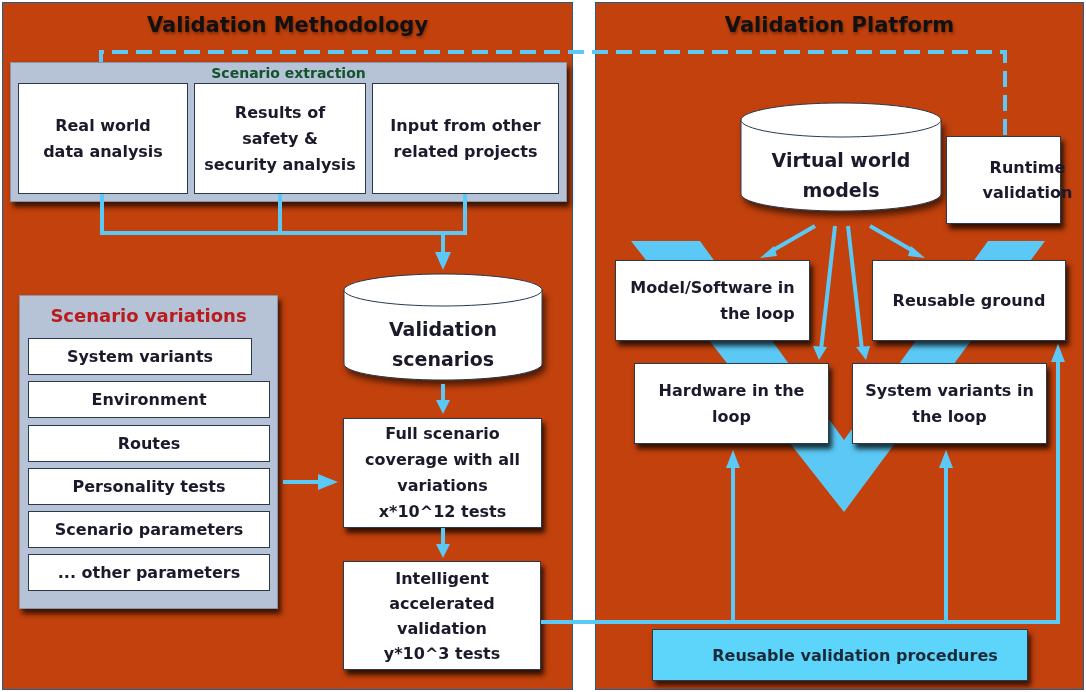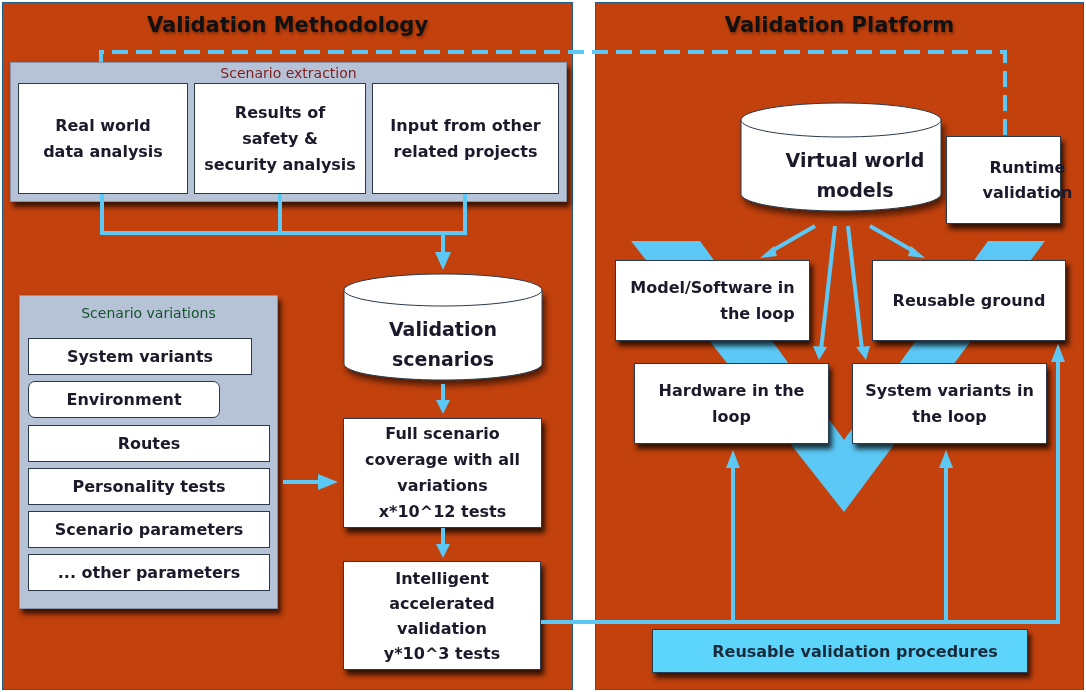--- a/index.html
+++ b/index.html
@@ -7,21 +7,21 @@
            font-family: "DejaVu Sans", sans-serif; color: #1a1a2a; }
     .panel { position: absolute; background: #c2410c; border: 1.5px solid #1f5f8b; box-sizing: border-box; }
     .panel-title { position: absolute; left: 0; right: 0; text-align: center; font-weight: bold;
                    font-size: 21px; color: #111; text-shadow: 1px 2px 3px rgba(0,0,0,0.35); }
     .group { position: absolute; background: #b6c2d6; border: 1px solid #8894a8; box-sizing: border-box;
              box-shadow: 3px 5px 5px rgba(0,0,0,0.7); }
     .box { position: absolute; background: #ffffff; border: 1px solid #2a3a4a; box-sizing: border-box;
            display: flex; align-items: center; justify-content: center; text-align: center;
            font-weight: bold; font-size: 16px; line-height: 26px; color: #1a1a2a; }
     .shadow { box-shadow: 3px 5px 5px rgba(0,0,0,0.75); }
-    .group-title { position: absolute; left: 0; right: 0; text-align: center; font-weight: normal; color: #7f1d1d; }
+    .group-title { position: absolute; left: 0; right: 0; text-align: center; font-weight: bold; color: #14532d; }
     .cyl { position: absolute; }
     .cyl-text { position: absolute; left: 0; right: 0; text-align: center; font-weight: bold; font-size: 19px;
                 line-height: 30px; color: #1a1a2a; }
     .reuse { position: absolute; background: #5dd5fb; border: 1px solid #2a3a4a; box-sizing: border-box;
              box-shadow: 3px 5px 5px rgba(0,0,0,0.7); display: flex; align-items: center; justify-content: center;
              font-weight: bold; font-size: 16px; color: #1a2a3a; }
     svg.overlay { position: absolute; left: 0; top: 0; pointer-events: none; }
     .txt { white-space: pre-line; }
   </style>
 </head>
@@ -47,24 +47,24 @@
 </div>
 <div class="box txt" style="left:18px; top:83px; width:170px; height:111px;">Real world
 data analysis</div>
 <div class="box txt" style="left:194px; top:83px; width:172px; height:111px;">Results of
 safety &amp;
 security analysis</div>
 <div class="box txt" style="left:372px; top:83px; width:187px; height:111px;">Input from other
 related projects</div>
 
 <div class="group" style="left:19px; top:295px; width:259px; height:314px;">
-  <div class="group-title" style="top:9px; font-size:14px; font-weight:normal; color:#14532d;">Scenario variations</div>
+  <div class="group-title" style="top:9px; font-size:18px; font-weight:bold; color:#b91c1c;">Scenario variations</div>
 </div>
 <div class="box" style="left:28px; top:338px; width:224px; height:37px;">System variants</div>
-<div class="box" style="left:28px; top:381px; width:192px; height:37px;border-radius:7px;">Environment</div>
+<div class="box" style="left:28px; top:381px; width:242px; height:37px;">Environment</div>
 <div class="box" style="left:28px; top:425px; width:242px; height:37px;">Routes</div>
 <div class="box" style="left:28px; top:468px; width:242px; height:37px;">Personality tests</div>
 <div class="box" style="left:28px; top:511px; width:242px; height:37px;">Scenario parameters</div>
 <div class="box" style="left:28px; top:554px; width:242px; height:37px;">... other parameters</div>
 
 <div class="cyl" style="left:343px; top:272px; width:200px; height:112px;">
   <svg width="200" height="112" style="position:absolute;left:0;top:0;overflow:visible;">
     <defs>
         <filter id="sh1" x="-10%" y="-10%" width="130%" height="140%">
           <feDropShadow dx="3" dy="5" stdDeviation="3" flood-color="#000" flood-opacity="0.6"></feDropShadow>
@@ -79,21 +79,21 @@
 
 <div class="box shadow txt" style="left:343px; top:418px; width:199px; height:110px; line-height:26px;">Full scenario
 coverage with all
 variations
 x*10^12 tests</div>
 <div class="box shadow txt" style="left:343px; top:561px; width:198px; height:109px; line-height:25px;">Intelligent
 accelerated
 validation
 y*10^3 tests</div>
 
-<div class="cyl" style="left:740px; top:102px; width:202px; height:112px;padding-left:28px;">
+<div class="cyl" style="left:740px; top:102px; width:202px; height:112px;">
   <svg width="202" height="112" style="position:absolute;left:0;top:0;overflow:visible;">
     <defs>
         <filter id="sh2" x="-10%" y="-10%" width="130%" height="140%">
           <feDropShadow dx="3" dy="5" stdDeviation="3" flood-color="#000" flood-opacity="0.6"></feDropShadow>
         </filter>
       </defs>
     <path d="M1,18 L1,92 A100,17 0 0 0 201,92 L201,18" fill="#fff" stroke="#2a3a4a" stroke-width="1" filter="url(#sh2)"></path>
     <ellipse cx="101" cy="18" rx="100" ry="17" fill="#fff" stroke="#2a3a4a" stroke-width="1"></ellipse>
   </svg>
   <div class="cyl-text txt" style="top:43px;">Virtual world
@@ -104,21 +104,21 @@
 validation</div>
 
 <div class="box shadow txt" style="left:615px; top:260px; width:195px; height:81px;text-align:right;">Model/Software in
 the loop</div>
 <div class="box shadow txt" style="left:872px; top:260px; width:194px; height:81px;">Reusable ground</div>
 <div class="box shadow txt" style="left:634px; top:363px; width:195px; height:81px;">Hardware in the
 loop</div>
 <div class="box shadow txt" style="left:852px; top:363px; width:195px; height:81px;">System variants in
 the loop</div>
 
-<div class="reuse" style="left:652px; top:629px; width:376px; height:44px;padding-left:30px;">Reusable validation procedures</div>
+<div class="reuse" style="left:652px; top:629px; width:376px; height:52px;padding-left:30px;">Reusable validation procedures</div>
 
 <svg class="overlay" width="1086" height="692">
   <g stroke="#5bc8f5" stroke-width="4" fill="none">
 
     <polyline points="102,194 102,233 443,233"></polyline>
     <line x1="280" y1="194" x2="280" y2="233"></line>
     <polyline points="465,194 465,233 443,233"></polyline>
     <line x1="443" y1="233" x2="443" y2="256"></line>
 
     <line x1="443" y1="384" x2="443" y2="402"></line>

